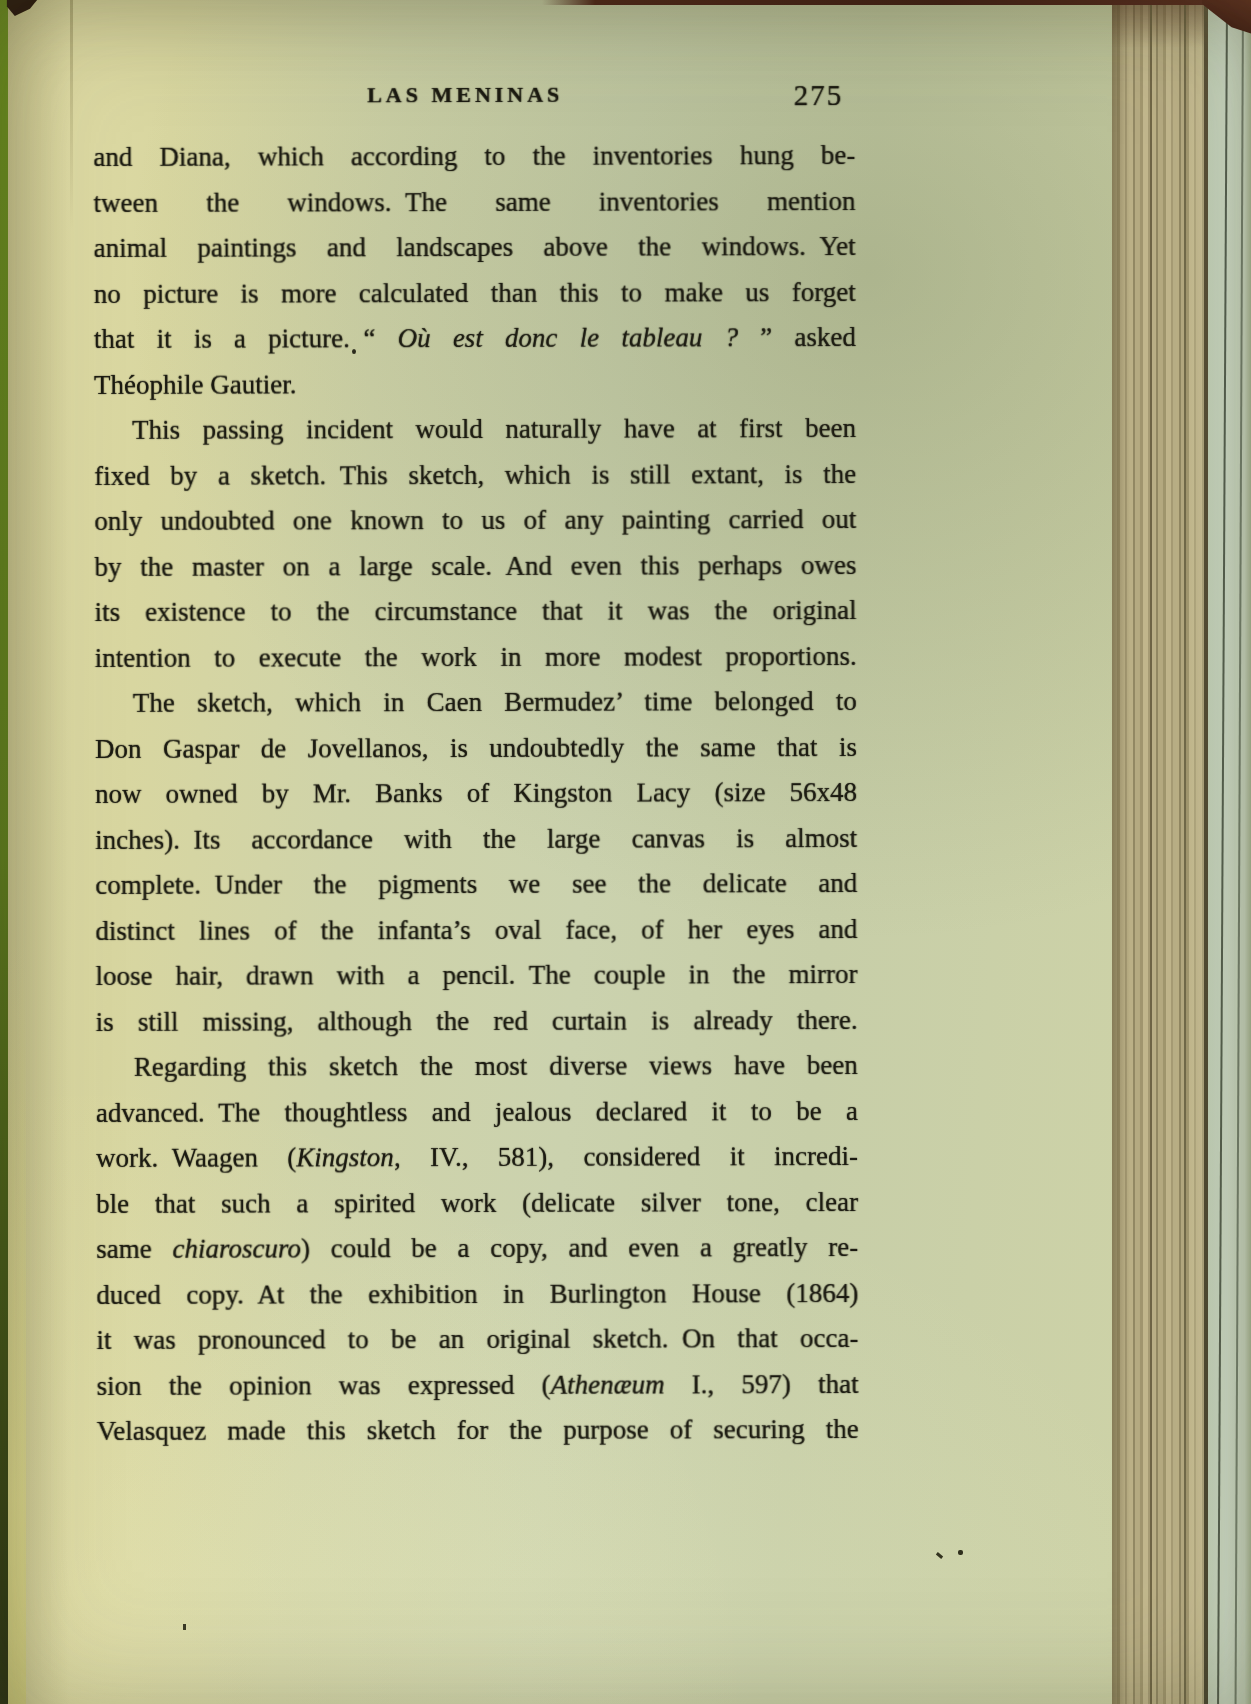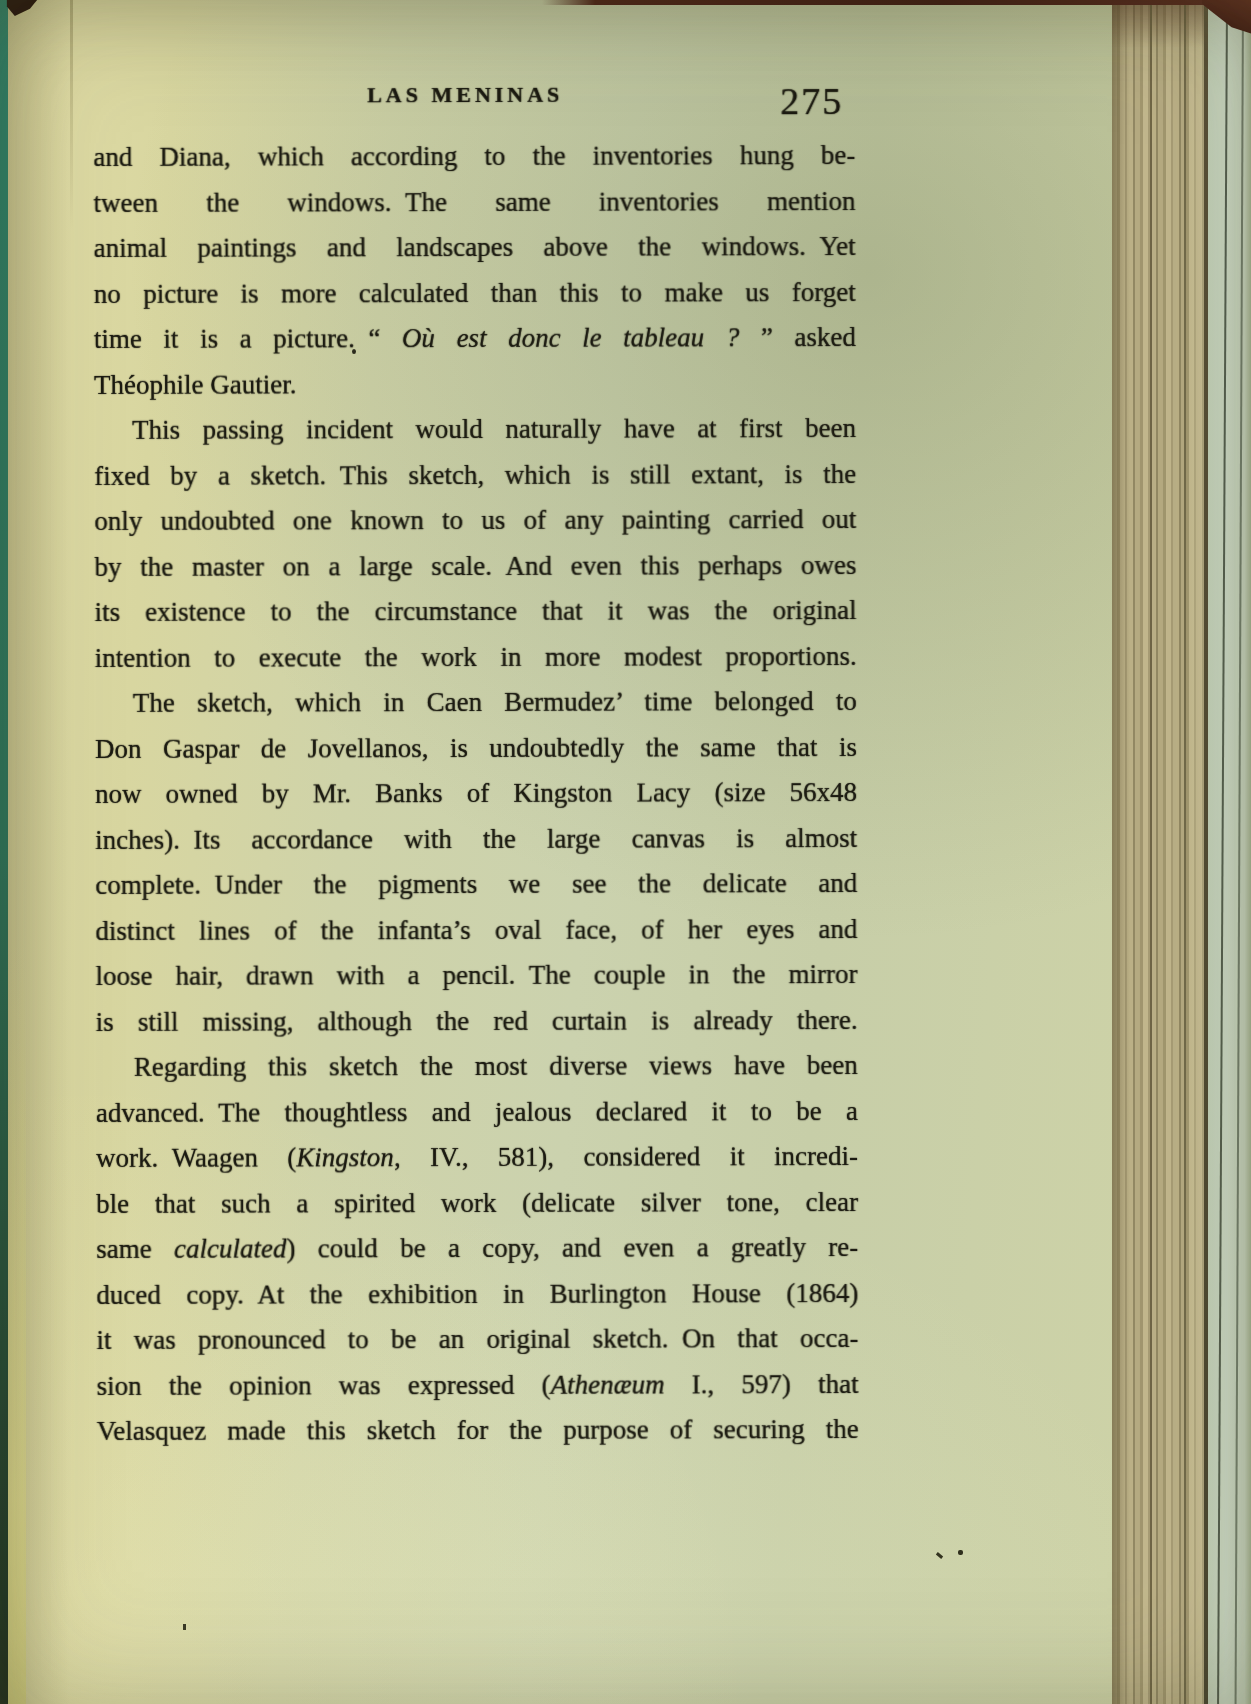--- a/index.html
+++ b/index.html
@@ -1,18 +1,18 @@
 <!DOCTYPE html>
 <html><head>
 <meta charset="utf-8">
 <style>
   html,body{margin:0;padding:0;background:#888;}
   .photo{
     position:relative;width:1251px;height:1704px;overflow:hidden;
-    background:#14b8a6;font-family:"Liberation Serif","DejaVu Serif",serif;
+    background:#84cc16;font-family:"Liberation Serif","DejaVu Serif",serif;
   }
   
   .page-surface{
     position:absolute;left:8px;top:0;width:1104px;height:1704px;
     background:
       radial-gradient(120% 70% at 78% 16%, rgba(122,132,92,0.34), rgba(122,132,92,0) 56%),
       radial-gradient(100% 60% at 6% 100%, rgba(246,240,184,0.32), rgba(246,240,184,0) 62%),
       radial-gradient(90% 50% at 55% 100%, rgba(235,238,195,0.25), rgba(235,238,195,0) 60%),
       linear-gradient(94deg,#e2dda6 0%,#d8d6a0 14%,#cfd3a9 32%,#cbd2ae 52%,#c7cea8 72%,#cdd2a7 100%);
   }
@@ -62,21 +62,21 @@
     color:#1b1a11;font-size:27px;
     transform:rotate(-0.15deg);
     text-shadow:0 0 1px rgba(28,26,14,0.8), 0 0 2px rgba(28,26,14,0.22);
     filter:blur(0.2px);
   }
   .header-row{position:relative;height:54px;}
   .running-title{
     position:absolute;left:0;right:0;top:2px;text-align:center;padding-right:18px;
     font-weight:bold;font-size:22px;letter-spacing:4px;
   }
-  .page-number{position:absolute;right:12px;top:0;font-size:38px;letter-spacing:2px;}
+  .page-number{position:absolute;right:12px;top:0;font-size:29px;letter-spacing:2px;}
   .para{margin:0;}
   .line{
     height:45.5px;line-height:45.5px;
     text-align:justify;text-align-last:justify;
     overflow:visible;white-space:normal;
   }
   .line.end{text-align-last:left;}
   .line.indent{text-indent:38px;}
   .line i{font-style:italic;}
   
@@ -117,21 +117,21 @@
     <div class="header-row">
       <div class="running-title">LAS MENINAS</div>
       <div class="page-number">275</div>
     </div>
 
     <div class="para">
       <div class="line">and Diana, which according to the inventories hung be-</div>
       <div class="line">tween the windows. The same inventories mention</div>
       <div class="line">animal paintings and landscapes above the windows. Yet</div>
       <div class="line">no picture is more calculated than this to make us forget</div>
-      <div class="line"><span>time it is a picture. “ </span><i>Où est donc le tableau ? </i><span>” asked</span></div>
+      <div class="line"><span>that it is a picture. “ </span><i>Où est donc le tableau ? </i><span>” asked</span></div>
       <div class="line end">Théophile Gautier.</div>
     </div>
 
     <div class="para">
       <div class="line indent">This passing incident would naturally have at first been</div>
       <div class="line">fixed by a sketch. This sketch, which is still extant, is the</div>
       <div class="line">only undoubted one known to us of any painting carried out</div>
       <div class="line">by the master on a large scale. And even this perhaps owes</div>
       <div class="line">its existence to the circumstance that it was the original</div>
       <div class="line">intention to execute the work in more modest proportions.</div>
@@ -146,21 +146,21 @@
       <div class="line">distinct lines of the infanta’s oval face, of her eyes and</div>
       <div class="line">loose hair, drawn with a pencil. The couple in the mirror</div>
       <div class="line">is still missing, although the red curtain is already there.</div>
     </div>
 
     <div class="para">
       <div class="line indent">Regarding this sketch the most diverse views have been</div>
       <div class="line">advanced. The thoughtless and jealous declared it to be a</div>
       <div class="line"><span>work. Waagen (</span><i>Kingston</i><span>, IV., 581), considered it incredi-</span></div>
       <div class="line">ble that such a spirited work (delicate silver tone, clear</div>
-      <div class="line"><span>same </span><i>calculated</i><span>) could be a copy, and even a greatly re-</span></div>
+      <div class="line"><span>same </span><i>chiaroscuro</i><span>) could be a copy, and even a greatly re-</span></div>
       <div class="line">duced copy. At the exhibition in Burlington House (1864)</div>
       <div class="line">it was pronounced to be an original sketch. On that occa-</div>
       <div class="line"><span>sion the opinion was expressed (</span><i>Athenæum</i><span> I., 597) that</span></div>
       <div class="line">Velasquez made this sketch for the purpose of securing the</div>
     </div>
   </div>
 
   <div class="speck speck-1"></div>
   <div class="speck speck-2"></div>
   <div class="speck speck-3"></div>

